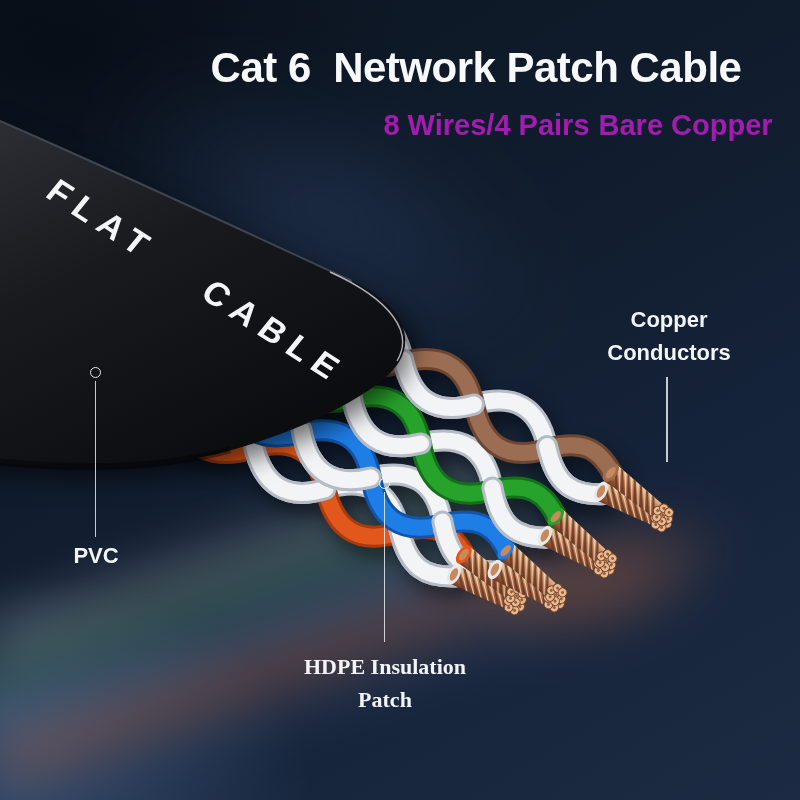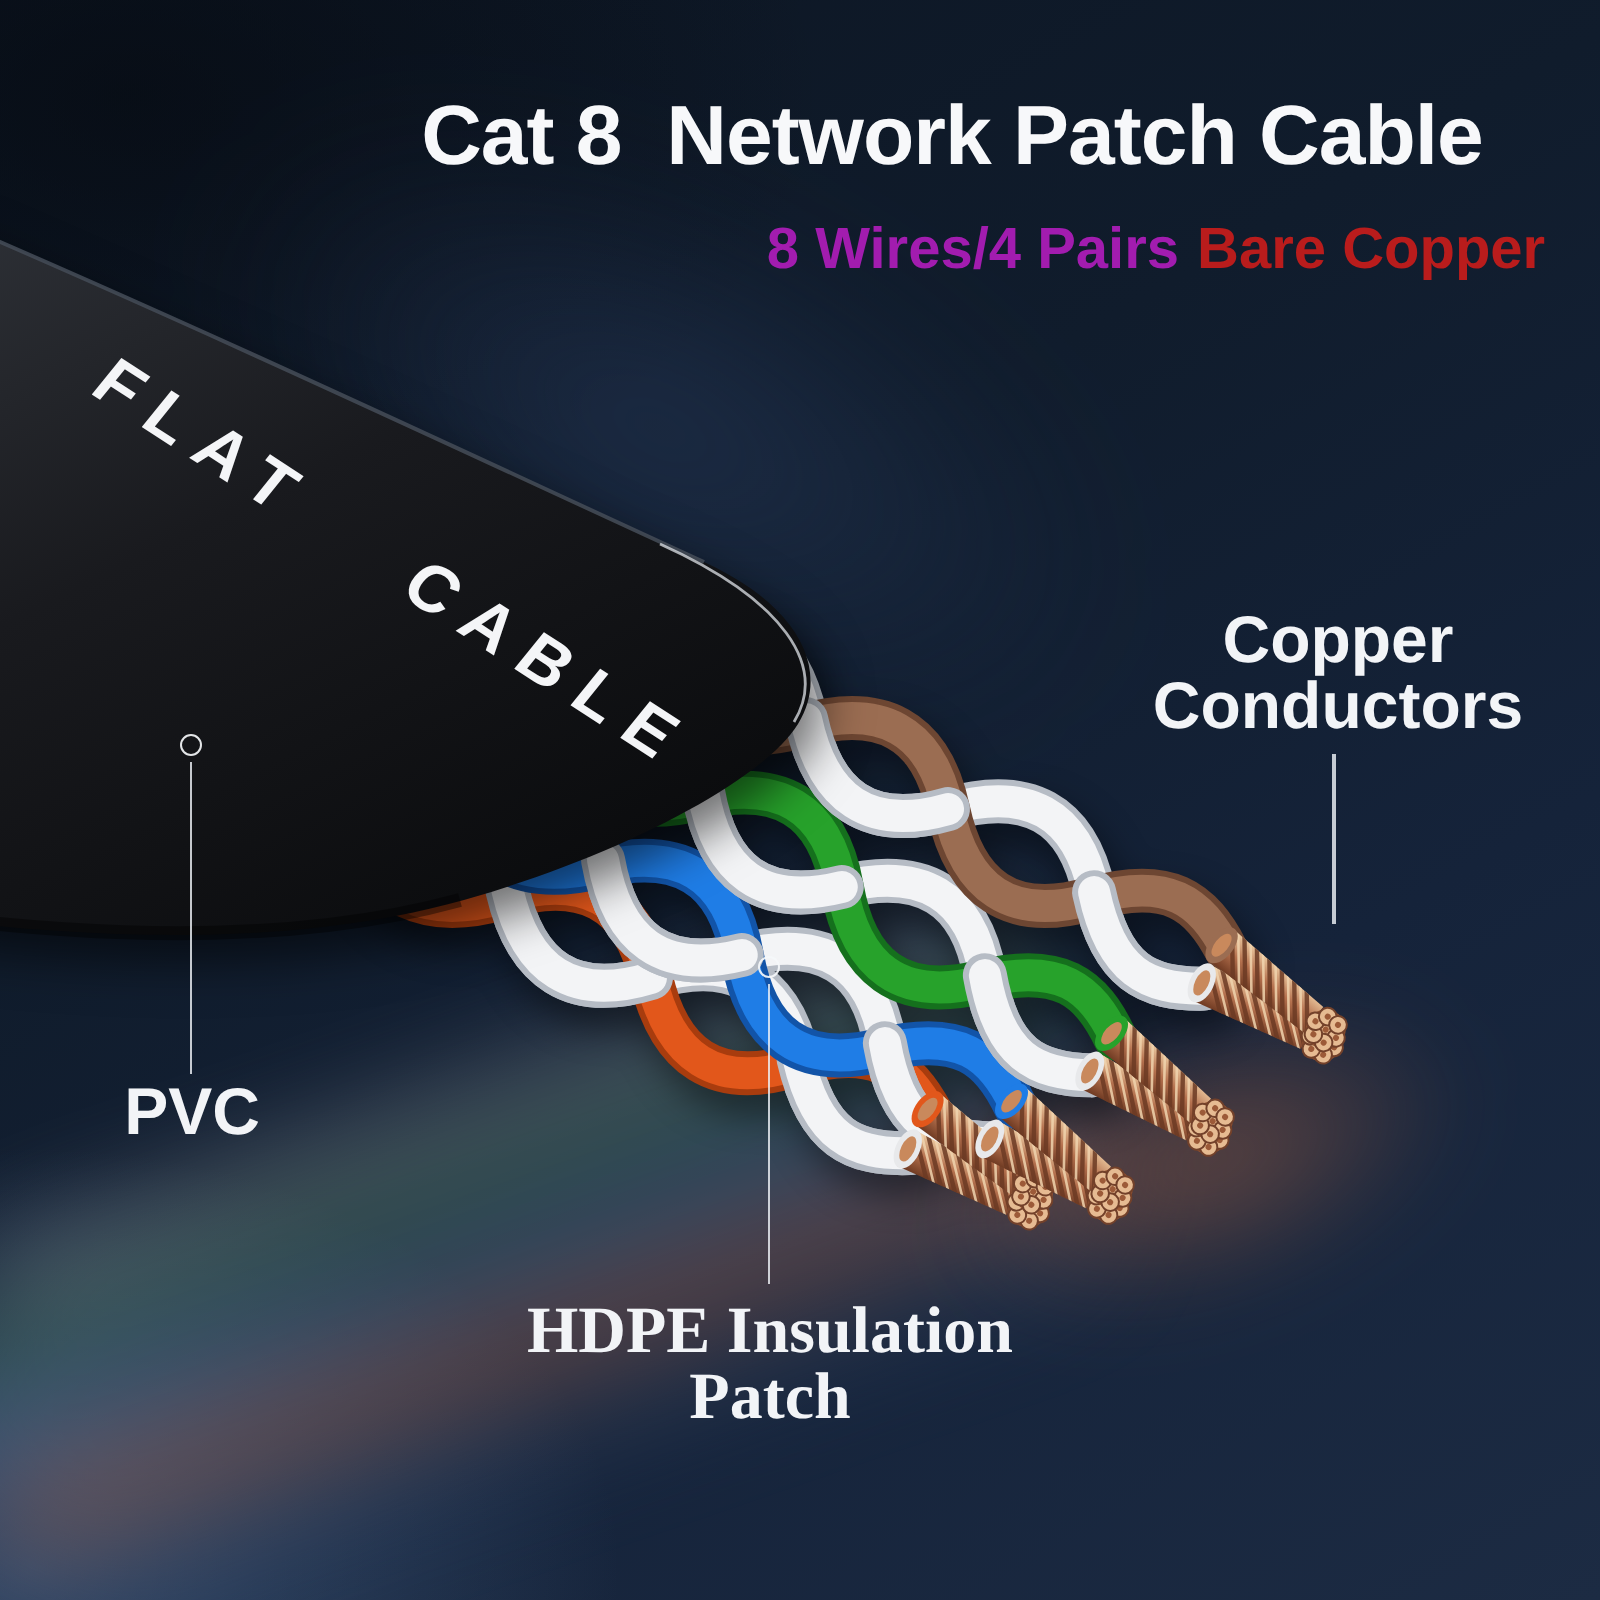--- a/index.html
+++ b/index.html
@@ -36,22 +36,22 @@
   .pairs{filter:drop-shadow(5px 10px 9px rgba(0,0,0,.45));}
   .cable-print{font-family:"Liberation Sans",sans-serif;font-weight:bold;font-size:34px;
     fill:#f4f5f7;letter-spacing:9px;word-spacing:46px;}
   
   .overlay{z-index:5;}
   .title{position:absolute;top:44px;left:476px;transform:translateX(-50%);
     white-space:pre;font-size:42px;font-weight:800;color:#f7f8fa;letter-spacing:-.5px;}
   .subtitle{position:absolute;top:109px;left:578px;transform:translateX(-50%);
     white-space:nowrap;font-size:29px;font-weight:700;}
   .subtitle .hl{color:#a21caf;}
-  .subtitle .rest{color:#b91c1c;margin-left:9px;}
-  .callout{position:absolute;color:#f2f4f7;font-weight:700;font-size:33px;line-height:33px;
+  .subtitle .rest{color:#a21caf;margin-left:9px;}
+  .callout{position:absolute;color:#f2f4f7;font-weight:700;font-size:22px;line-height:33px;
     text-align:center;transform:translateX(-50%);white-space:nowrap;}
   .callout div{display:block;}
   .pointer-line{position:absolute;width:1.6px;background:rgba(238,242,246,.82);}
   .pointer-ring{position:absolute;width:11px;height:11px;border:1.6px solid rgba(245,247,250,.92);
     border-radius:50%;background:transparent;box-sizing:border-box;}
 </style>
 </head>
 <body>
 
 <div class="layer">
@@ -148,21 +148,21 @@
     <path d="M -30 108 C 110 168, 245 232, 352 281 C 398 302, 416 334, 399 362
              C 382 390, 310 428, 232 450 C 150 473, 55 470, -30 460 Z" fill="url(#cableGrad)"></path>
     <path d="M -30 108 C 110 168, 245 232, 352 281" fill="none" stroke="#434a55" stroke-width="2" opacity="0.9"></path>
     <path d="M 330 272 C 392 300, 414 333, 397 361" fill="none" stroke="#dfe3e8" stroke-width="1.4" opacity="0.75"></path>
     <path d="M -28 459 C 55 469, 150 472, 230 450" fill="none" stroke="#000" stroke-width="7" opacity="0.4"></path>
     <text class="cable-print" transform="translate(44,196) rotate(33) skewX(-6)">FLAT CABLE</text>
   </g>
 </svg>
 
 <div class="layer overlay">
-  <div class="title">Cat 8  Network Patch Cable</div>
+  <div class="title">Cat 6  Network Patch Cable</div>
   <div class="subtitle">
     <span class="hl">8 Wires/4 Pairs</span><span class="rest">Bare Copper</span>
   </div>
 
   <div class="callout" style="left:669px;top:303px;">
     <div>Copper</div>
     <div>Conductors</div>
   </div>
   <div class="pointer-line" style="left:666px;top:377px;height:85px;"></div>
 

